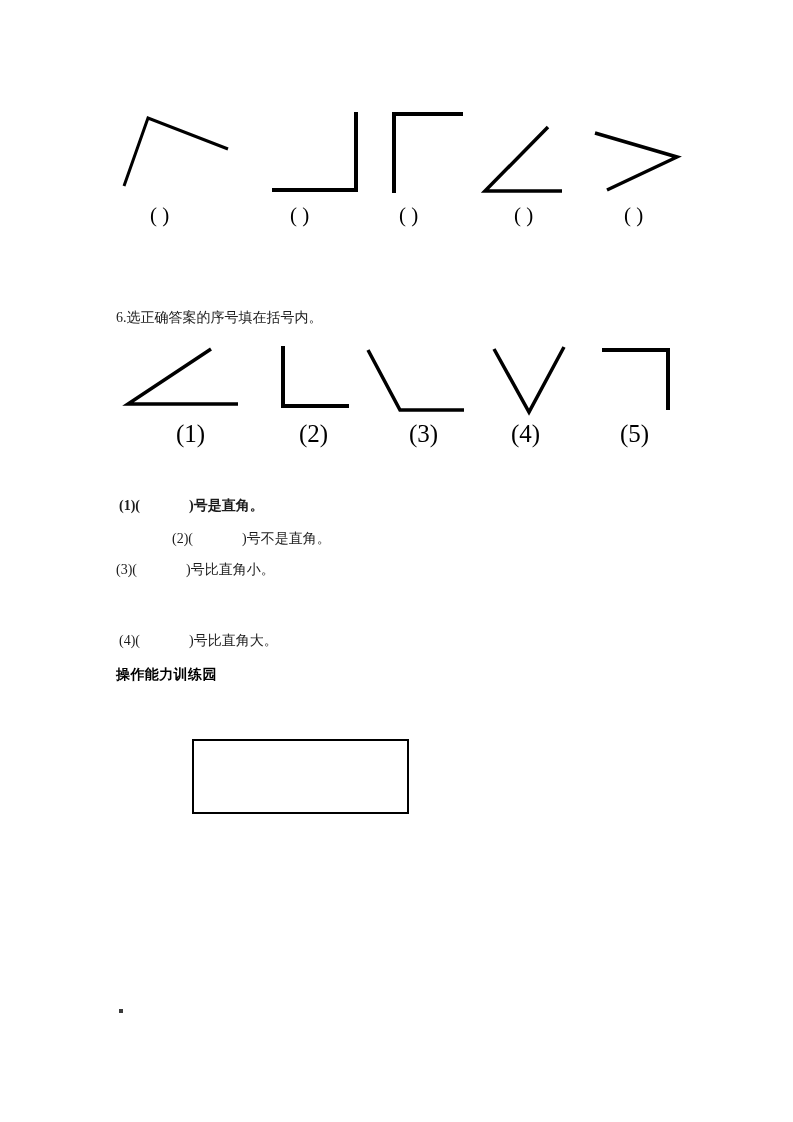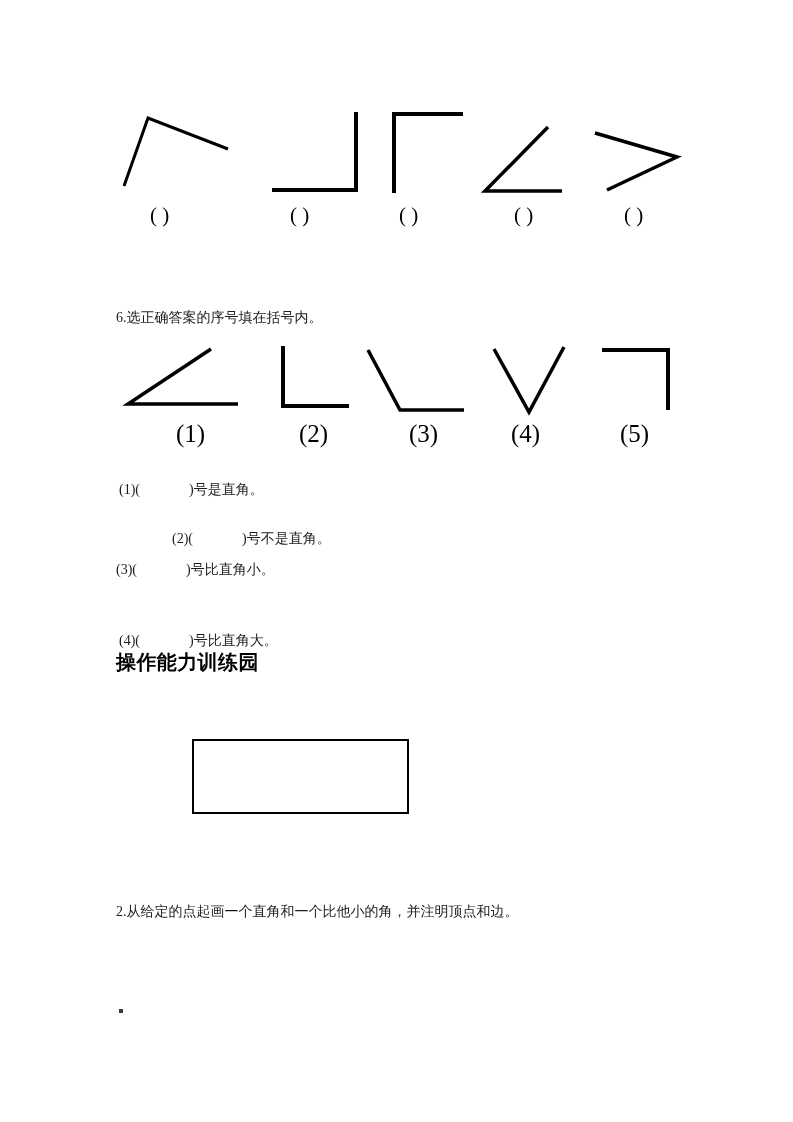--- a/index.html
+++ b/index.html
@@ -74,23 +74,24 @@
     position: absolute;
     font-family: "Liberation Serif", "DejaVu Serif", serif;
     font-size: 14px;
     line-height: 20px;
     white-space: pre;
     color: #1a1a1a;
   }
   .txt.bold {
     font-weight: bold;
     font-family: "DejaVu Sans", "Liberation Sans", sans-serif;
-    font-size: 20px;
+    font-size: 14px;
     color: #000;
     letter-spacing: 0.4px;
+    margin-top: 12px;
   }
   .txt.q {
     color: #1c1c1c;
   }
 
   
   .rect-shape {
     position: absolute;
     border: 2px solid #000000;
     background: transparent;
@@ -157,27 +158,26 @@
   <div class="txt q" style="left:116px; top:308px;">6.选正确答案的序号填在括号内。</div>
 
   <div class="label-row" style="top:418px;">
     <span class="fig-label" style="left:176px;">(1)</span>
     <span class="fig-label" style="left:299px;">(2)</span>
     <span class="fig-label" style="left:409px;">(3)</span>
     <span class="fig-label" style="left:511px;">(4)</span>
     <span class="fig-label" style="left:620px;">(5)</span>
   </div>
 
-  <div class="txt q" style="left:119px; top:480px;">(1)(              )号是直角。</div>
+  <div class="txt q" style="left:119px; top:496px;font-weight:bold;">(1)(              )号是直角。</div>
   <div class="txt q" style="left:136px; top:529px;margin-left:36px;">(2)(              )号不是直角。</div>
   <div class="txt q" style="left:116px; top:560px;">(3)(              )号比直角小。</div>
   <div class="txt q" style="left:119px; top:591px;margin-top:40px;">(4)(              )号比直角大。</div>
 
   <div class="txt bold" style="left:116px; top:652px;">操作能力训练园</div>
 
 
   <div class="rect-shape" style="left:192px; top:739px; width:217px; height:75px;"></div>
 
-  <div class="txt q" style="left:116px; top:902px;">2.从给定的点起画一个直角和一个比他小的角，并注明顶点和边。</div>
 
   <div class="dot" style="left:119px; top:1009px;"></div>
 
 </div>
 
 </body></html>

